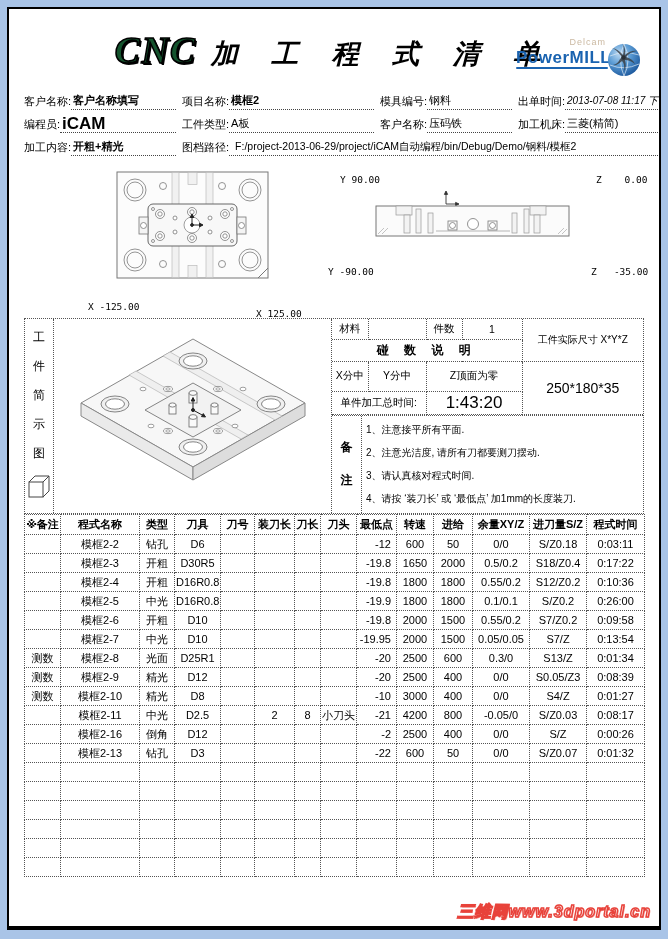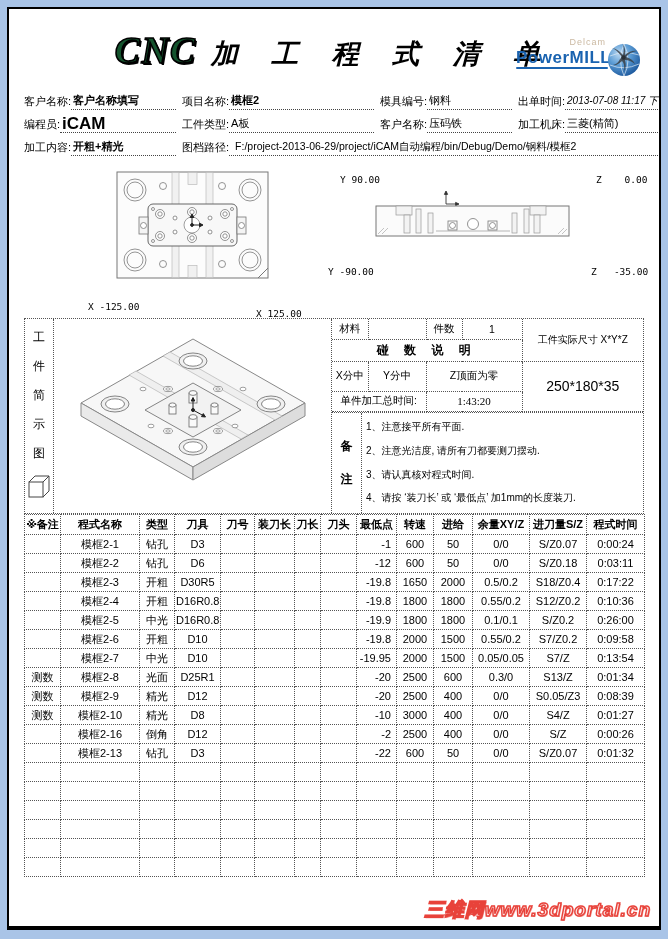--- a/index.html
+++ b/index.html
@@ -84,21 +84,21 @@
   .mid-center { flex: 1 1 auto; display: flex; align-items: center; justify-content: center; }
   .mid-right { width: 312px; border-left: 1px dotted #555; display: flex; flex-direction: column; }
 
   table.touch { border-collapse: collapse; width: 100%; font-size: 10.5px; table-layout: fixed; }
   table.touch td { border: 1px dotted #555; text-align: center; padding: 1px 2px; }
   table.touch tr:first-child td { border-top: none; }
   table.touch td:first-child { border-left: none; }
   table.touch td:last-child { border-right: none; }
   .touch-head { font-weight: bold; letter-spacing: 6px; font-size: 12px; }
   .size-val { font-size: 14px; }
-  .time-val { font-size: 11px; font-family: Liberation Serif, serif; }
+  .time-val { font-size: 17px; }
 
   .notes { flex: 1 1 auto; display: flex; border-top: 1px dotted #555; }
   .notes-lbl {
     width: 30px; border-right: 1px dotted #555;
     display: flex; flex-direction: column; gap: 16px;
     align-items: center; justify-content: center;
     font-size: 12px; font-weight: bold;
   }
   .notes-body { flex: 1; padding: 3px 4px; font-size: 10px; display:flex; flex-direction:column; justify-content:space-around; }
   .note-item { white-space: nowrap; }
@@ -108,21 +108,21 @@
   table.prog th, table.prog td {
     border: 1px dotted #555; text-align: center;
     height: 19px; padding: 0 1px; overflow: hidden; white-space: nowrap;
   }
   table.prog th { font-weight: bold; height: 20px; }
   table.prog td.c8 { text-align: right; padding-right: 5px; }
 
   
   .watermark {
     position: absolute; right: 8px; bottom: 3px;
-    font-size: 19px; font-weight: bold; font-style: italic;
+    font-size: 16px; font-weight: bold; font-style: italic;
     color: rgba(255,255,255,0.85);
     -webkit-text-stroke: 1.4px #e8423a;
     text-shadow: 0 0 1px #e8423a, 1px 1px 0 #f2a9a4;
     letter-spacing: 1px;
     text-align: right;
   }
 </style>
 </head>
 <body>
 
@@ -459,36 +459,20 @@
             <th>转速</th>
             <th>进给</th>
             <th>余量XY/Z</th>
             <th>进刀量S/Z</th>
             <th>程式时间</th>
           </tr>
       </thead>
       <tbody>
           <tr>
             <td class="c0"></td>
-            <td class="c1">模框2-1</td>
-            <td class="c2">钻孔</td>
-            <td class="c3">D3</td>
-            <td class="c4"></td>
-            <td class="c5"></td>
-            <td class="c6"></td>
-            <td class="c7"></td>
-            <td class="c8">-1</td>
-            <td class="c9">600</td>
-            <td class="c10">50</td>
-            <td class="c11">0/0</td>
-            <td class="c12">S/Z0.07</td>
-            <td class="c13">0:00:24</td>
-          </tr>
-          <tr>
-            <td class="c0"></td>
             <td class="c1">模框2-2</td>
             <td class="c2">钻孔</td>
             <td class="c3">D6</td>
             <td class="c4"></td>
             <td class="c5"></td>
             <td class="c6"></td>
             <td class="c7"></td>
             <td class="c8">-12</td>
             <td class="c9">600</td>
             <td class="c10">50</td>
@@ -619,20 +603,36 @@
             <td class="c7"></td>
             <td class="c8">-10</td>
             <td class="c9">3000</td>
             <td class="c10">400</td>
             <td class="c11">0/0</td>
             <td class="c12">S4/Z</td>
             <td class="c13">0:01:27</td>
           </tr>
           <tr>
             <td class="c0"></td>
+            <td class="c1">模框2-11</td>
+            <td class="c2">中光</td>
+            <td class="c3">D2.5</td>
+            <td class="c4"></td>
+            <td class="c5">2</td>
+            <td class="c6">8</td>
+            <td class="c7">小刀头</td>
+            <td class="c8">-21</td>
+            <td class="c9">4200</td>
+            <td class="c10">800</td>
+            <td class="c11">-0.05/0</td>
+            <td class="c12">S/Z0.03</td>
+            <td class="c13">0:08:17</td>
+          </tr>
+          <tr>
+            <td class="c0"></td>
             <td class="c1">模框2-16</td>
             <td class="c2">倒角</td>
             <td class="c3">D12</td>
             <td class="c4"></td>
             <td class="c5"></td>
             <td class="c6"></td>
             <td class="c7"></td>
             <td class="c8">-2</td>
             <td class="c9">2500</td>
             <td class="c10">400</td>

